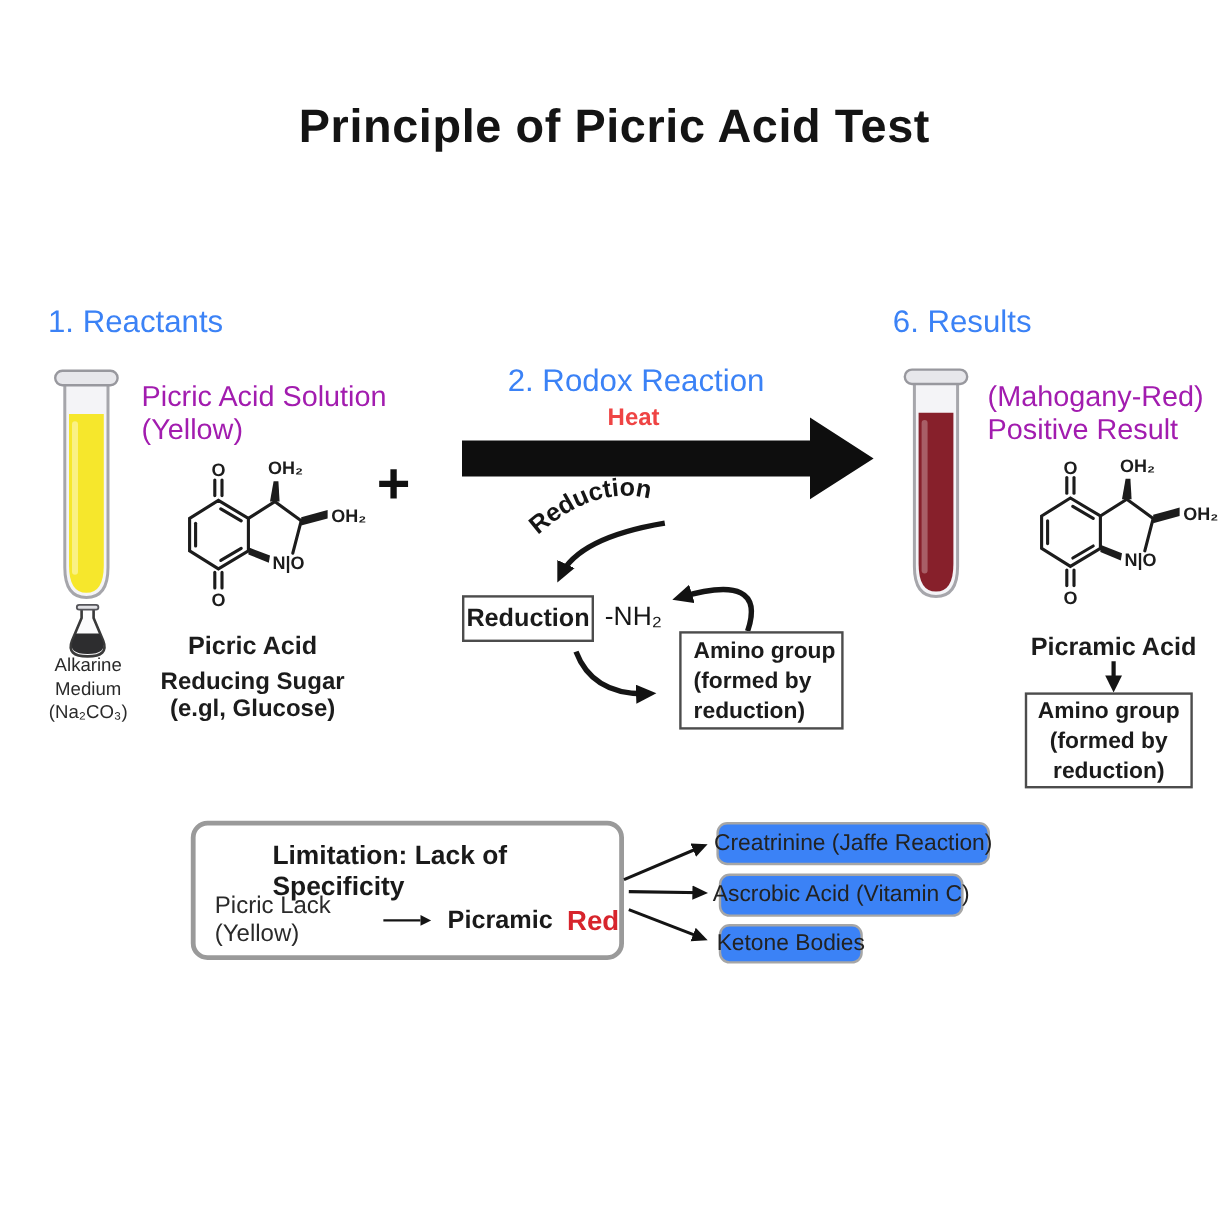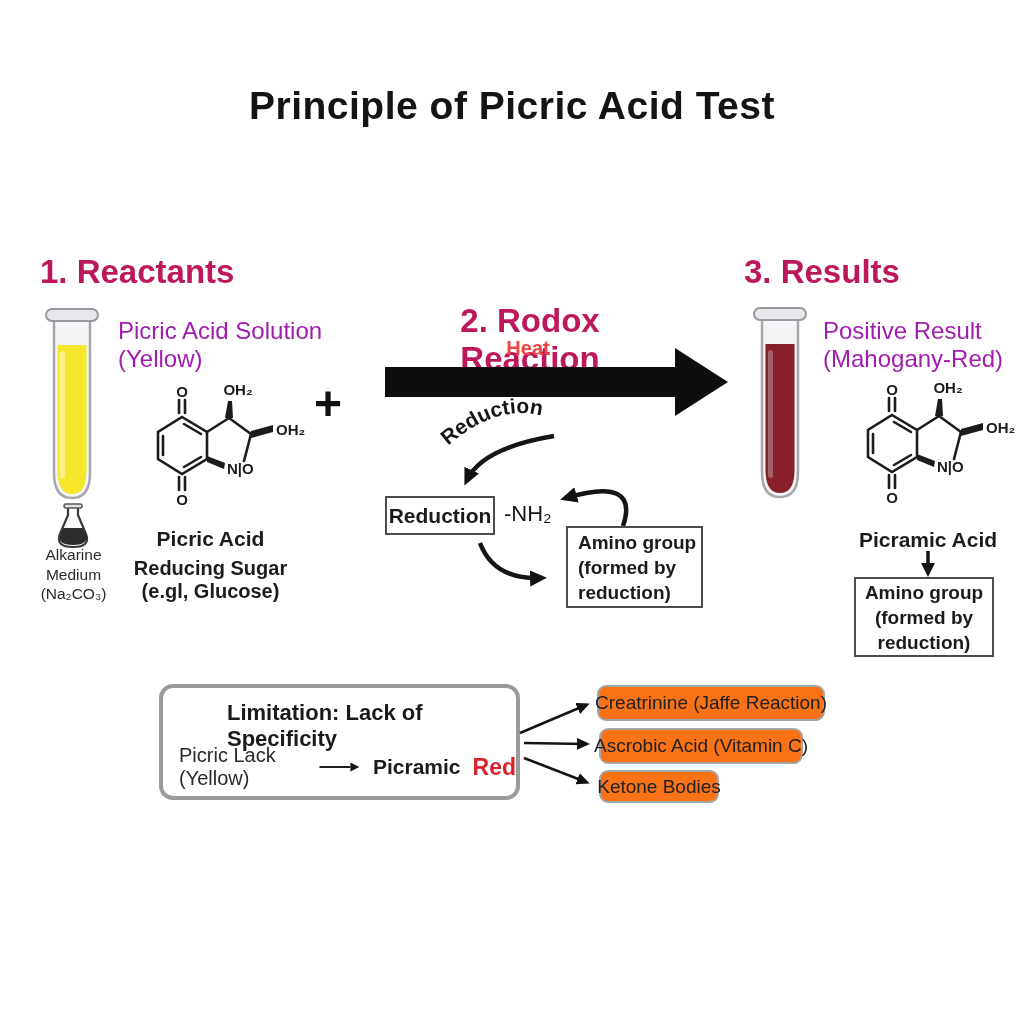--- a/index.html
+++ b/index.html
@@ -5,21 +5,21 @@
   html,body{margin:0;padding:0;background:#ffffff;}
   .canvas{
     position:relative;width:1024px;height:1024px;background:#ffffff;
     font-family:"Liberation Sans",sans-serif;color:#1b1b1b;overflow:hidden;
   }
   .abs{position:absolute;}
   .title{
     left:0;top:84px;width:1024px;text-align:center;
     font-size:39px;font-weight:bold;letter-spacing:.5px;color:#141414;
   }
-  .section-heading{font-size:33px;font-weight:bold;color:#be185d;}
+  .section-heading{font-size:26px;font-weight:normal;color:#3b82f6;}
   .tube-label{font-size:24px;font-weight:normal;line-height:28px;color:#a21caf;}
   .center{text-align:center;}
   .plus{font-size:48px;font-weight:bold;color:#111;line-height:1;}
   .chem-name{font-size:21px;font-weight:bold;color:#1c1c1c;}
   .sugar{font-size:20px;font-weight:bold;line-height:23px;color:#1c1c1c;}
   .flask-label{font-size:15.5px;line-height:19.5px;color:#2a2a2a;}
   .heat{font-size:20px;font-weight:600;color:#ef4444;}
   .plain-box{
     background:#fff;border:2px solid #4c4c4c;display:flex;align-items:center;
     box-sizing:border-box;
@@ -30,21 +30,21 @@
   .limitation-box{
     background:#fff;border:4px solid var(--box-gray,#9a9a9a);border-radius:14px;
     box-sizing:border-box;
   }
   .limit-heading{font-size:22px;font-weight:bold;color:#1a1a1a;}
   .limit-row{display:flex;align-items:center;gap:12px;}
   .limit-reactant{font-size:20px;color:#2a2a2a;}
   .limit-product{font-size:21px;font-weight:bold;color:#1a1a1a;}
   .limit-product-red{font-size:23px;font-weight:bold;color:var(--red-text,#d7242c);}
   .interferent-box{
-    background:#f97316;border:2px solid #a6a6a6;border-radius:9px;box-sizing:border-box;
+    background:#3b82f6;border:2px solid #a6a6a6;border-radius:9px;box-sizing:border-box;
     display:flex;align-items:center;justify-content:center;
     font-size:19px;color:#222;padding:0 8px;white-space:nowrap;
   }
   
   .tube .glass{fill:#f4f4f7;stroke:#a6a6ab;stroke-width:2.5;}
   .tube .rim{fill:#e7e7eb;stroke:#98989e;stroke-width:2;}
   .tube .shine{fill:#ffffff;opacity:.42;}
   .liquid-yellow{fill:var(--picric-yellow,#f6e72c);}
   .liquid-red{fill:var(--mahogany-red,#87202b);}
   svg{display:block;}
@@ -149,32 +149,32 @@
   <div class="abs nh2" style="left:504px;top:501px;">-NH₂</div>
 
   <div class="abs plain-box amino-box" style="left:566px;top:526px;width:137px;height:82px;padding-left:10px;">
     <div>
       <div>Amino group</div>
       <div>(formed by</div>
       <div>reduction)</div>
     </div>
   </div>
 
-  <div class="abs section-heading" style="left:744px;top:253px;">3. Results</div>
+  <div class="abs section-heading" style="left:744px;top:253px;">6. Results</div>
 
   <svg class="abs tube" style="left:752px;top:306px;" width="56" height="200" viewBox="0 0 56 200">
     <path class="glass" d="M10,13 L10,166 Q10,191 28,191 Q46,191 46,166 L46,13 Z"></path>
     <path class="liquid-red" d="M13.5,38 L13.5,164 Q13.5,187 28,187 Q42.5,187 42.5,164 L42.5,38 Z"></path>
     <rect class="shine" x="16" y="44" width="5" height="128" rx="2.5" style="opacity:.28"></rect>
     <rect class="rim" x="2" y="2" width="52" height="12" rx="6"></rect>
   </svg>
 
   <div class="abs tube-label" style="left:823px;top:317px;">
+    <div>(Mahogany-Red)</div>
     <div>Positive Result</div>
-    <div>(Mahogany-Red)</div>
   </div>
 
   <svg class="abs" style="left:855px;top:375px;" width="170" height="140" viewBox="0 0 170 140">
     <g stroke="#1c1c1c" stroke-width="2.6" fill="none" stroke-linecap="round">
       <polygon points="37,40 62,55 62,82 37,97 13,82 13,55"></polygon>
       <line x1="18" y1="59" x2="18" y2="78"></line>
       <line x1="39" y1="47" x2="56" y2="57"></line>
       <line x1="39" y1="90" x2="56" y2="80"></line>
       <line x1="34" y1="36" x2="34" y2="23"></line>
         <line x1="40" y1="36" x2="40" y2="23"></line>

